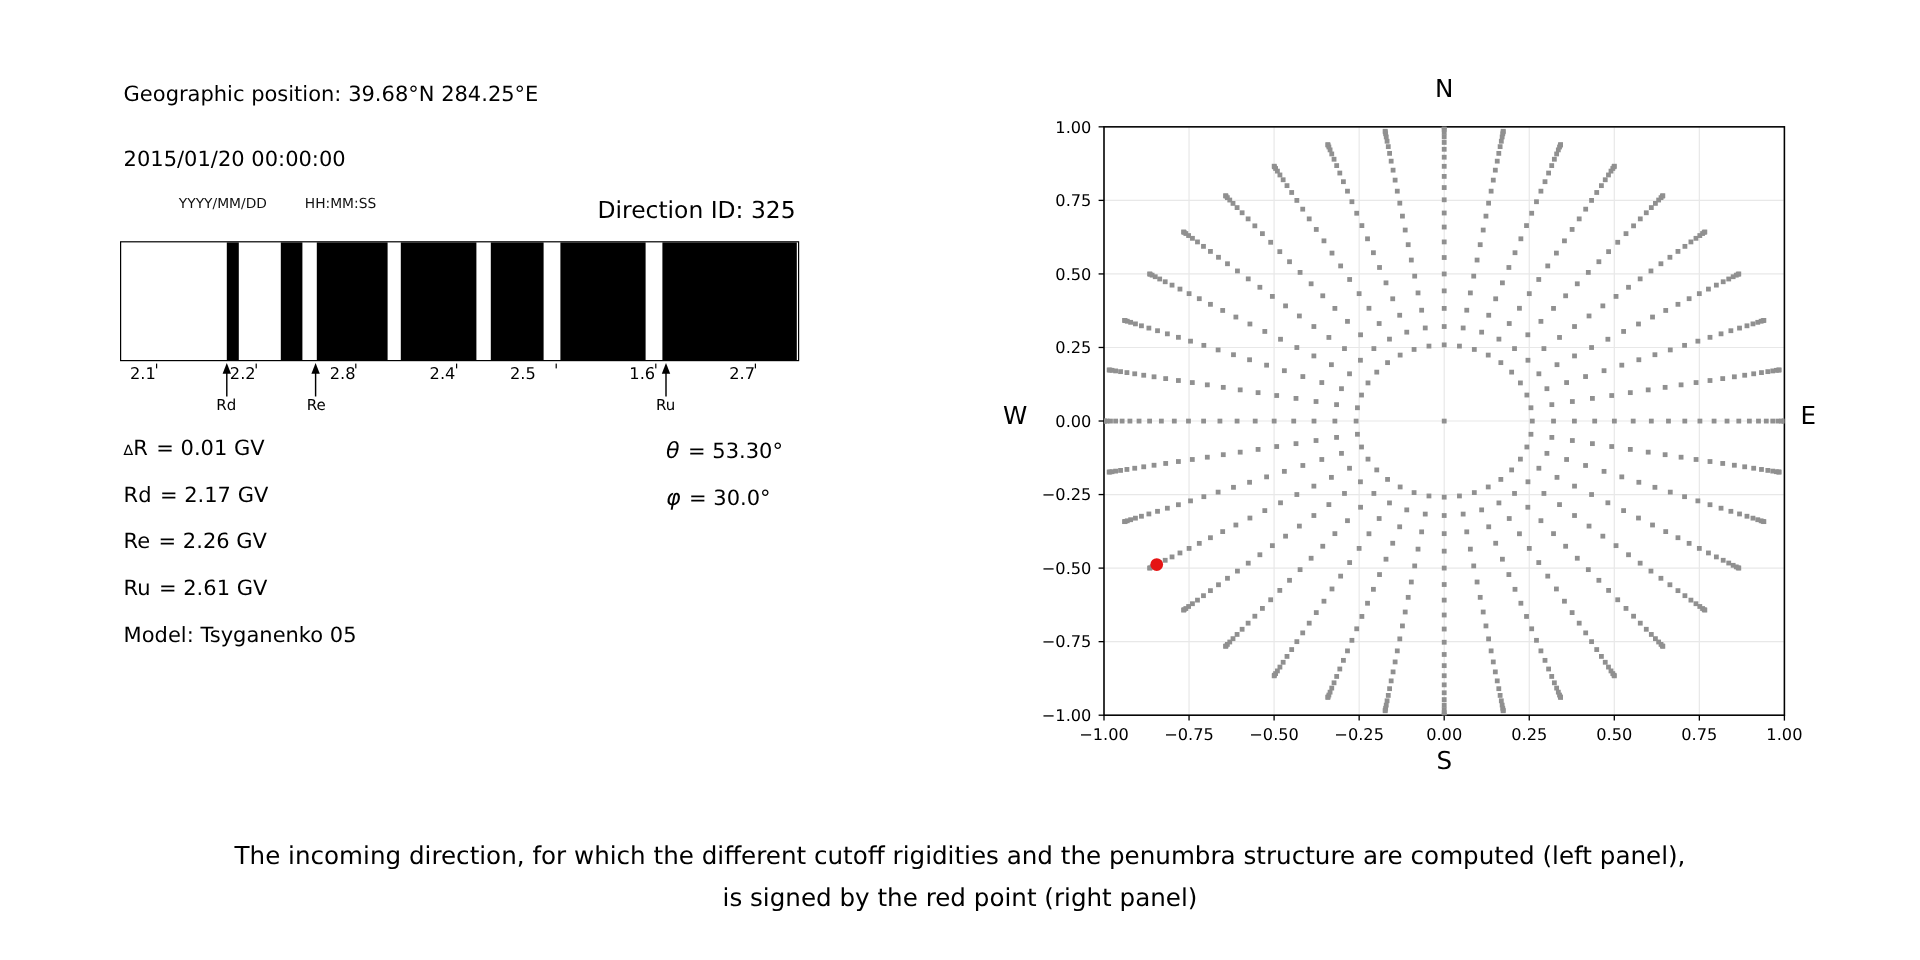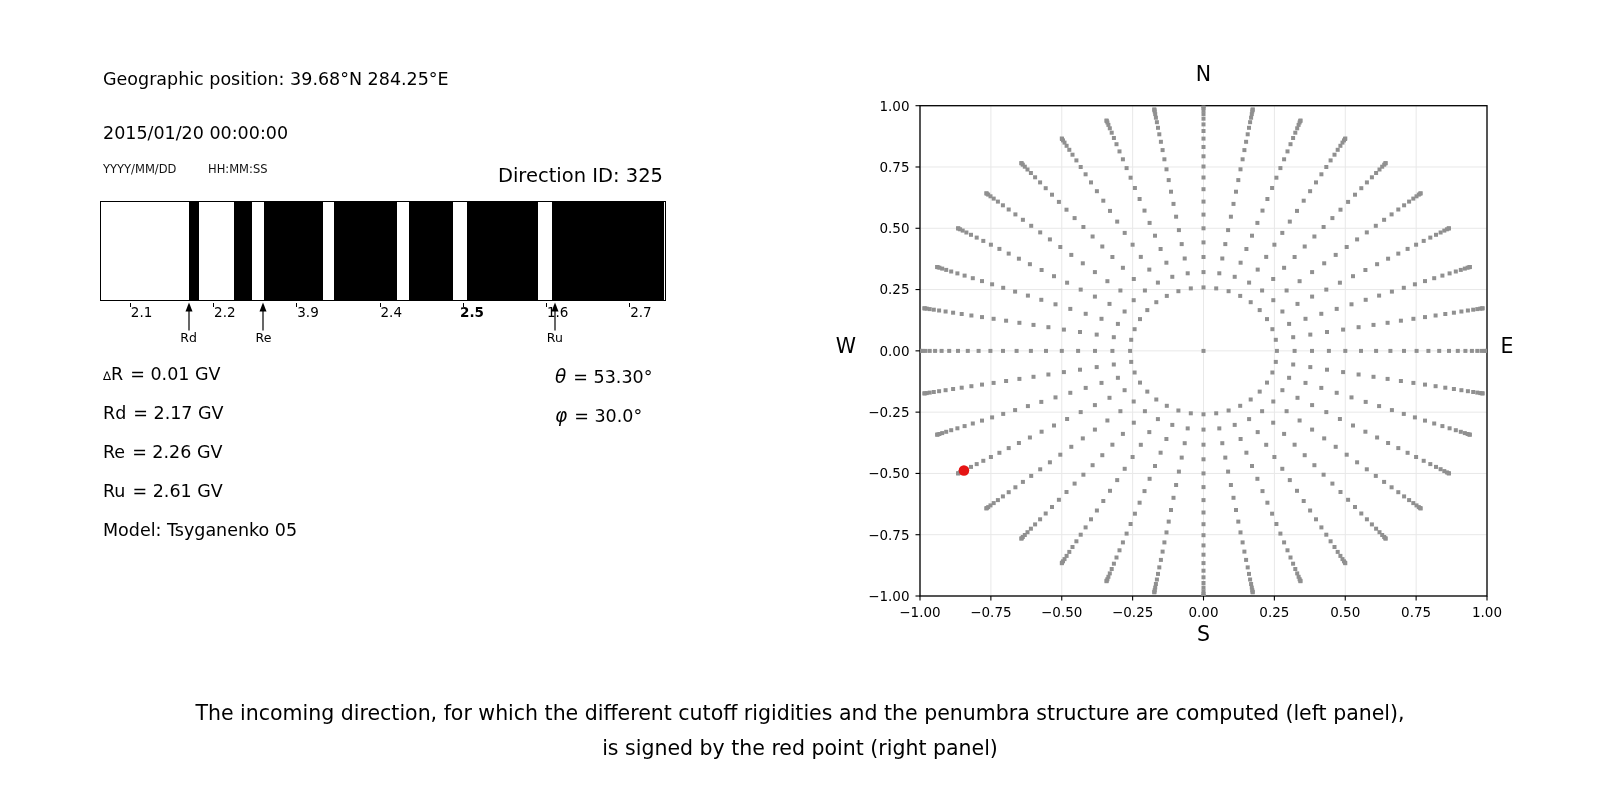--- a/index.html
+++ b/index.html
@@ -1,27 +1,27 @@
 <!DOCTYPE html>
 <html><head>
 <meta charset="utf-8">
 <style>
   html,body{margin:0;padding:0;background:#fff;}
   .canvas{position:relative;width:1600px;height:800px;background:#ffffff;overflow:hidden;
           font-family:"DejaVu Sans","Liberation Sans",sans-serif;color:#000;}
   .abs{position:absolute;}
   .hline{position:absolute;left:103px;font-size:17.5px;white-space:pre;}
-  .smallfmt{position:absolute;font-size:11.5px;color:#111;}
+  .smallfmt{position:absolute;font-size:11.5px;color:#111;margin-left:46px;}
   #direction-id{position:absolute;top:164px;right:937px;font-size:19.5px;white-space:nowrap;}
   #penumbra-box{position:absolute;left:99.5px;top:201px;width:566px;height:100px;
                 border:1.5px solid #000;box-sizing:border-box;background:#fff;}
   #penumbra-bars{position:absolute;left:0;top:0;right:0;bottom:0;}
   .pbar{position:absolute;top:0;bottom:0;background:#000;}
   .ptickmark{position:absolute;top:302.5px;width:1px;height:4px;background:#000;}
-  .pticklabel{position:absolute;top:304px;width:44px;text-align:right;font-size:13.5px;}
+  .pticklabel{position:absolute;top:304px;width:44px;text-align:left;font-size:13.5px;}
   .arrow-svg{position:absolute;top:302px;width:12px;height:29px;}
   .arrow-label{position:absolute;top:330px;width:34px;text-align:center;font-size:12.5px;}
   .vrow{position:absolute;left:103px;font-size:17.5px;white-space:pre;}
   .vrest{margin-left:7px;}
   .dprefix{font-size:12px;}
   .gsym{font-style:italic;font-size:18.5px;font-family:"DejaVu Sans",sans-serif;}
   #dirplot{position:absolute;left:830px;top:55px;width:700px;height:600px;}
   .caption-line{position:absolute;left:5px;width:1590px;text-align:center;font-size:20.5px;}
   #credit{position:absolute;left:5px;width:1590px;top:769px;text-align:center;font-size:12px;}
 </style>
@@ -889,25 +889,25 @@
     </svg>
 
   <div class="caption-line" style="top:736px">is signed by the red point (right panel)</div>
   <div class="caption-line" style="top:701px">The incoming direction, for which the different cutoff rigidities and the penumbra structure are computed (left panel),</div>
 
 <div class="ptickmark abs" style="left: 129.797px;"></div>
     <div class="pticklabel abs" style="left: 108.297px;">2.1</div>
     <div class="ptickmark abs" style="left: 213.032px;"></div>
     <div class="pticklabel abs" style="left: 191.532px;">2.2</div>
     <div class="ptickmark abs" style="left: 296.268px;"></div>
-    <div class="pticklabel abs" style="left: 274.768px;">3.9</div>
+    <div class="pticklabel abs" style="left: 274.768px;">2.8</div>
     <div class="ptickmark abs" style="left: 379.503px;"></div>
     <div class="pticklabel abs" style="left: 358.003px;">2.4</div>
     <div class="ptickmark abs" style="left: 462.738px;"></div>
-    <div class="pticklabel abs" style="left: 440px; font-weight: bold;">2.5</div>
+    <div class="pticklabel abs" style="left: 425px;">2.5</div>
     <div class="ptickmark abs" style="left: 545.974px;"></div>
     <div class="pticklabel abs" style="left: 524.474px;">1.6</div>
     <div class="ptickmark abs" style="left: 629.209px;"></div>
     <div class="pticklabel abs" style="left: 607.709px;">2.7</div>
     <svg class="arrow-svg" viewBox="0 0 12 29" style="left: 182.562px;">
       <line x1="6" y1="28.5" x2="6" y2="8" stroke="#000" stroke-width="1.2"></line>
       <path d="M6,0.5 L2.5,9.5 L9.5,9.5 Z" fill="#000"></path>
     </svg>
     <div class="arrow-label abs" style="left: 171.562px;">Rd</div>
     <svg class="arrow-svg" viewBox="0 0 12 29" style="left: 257.474px;">

